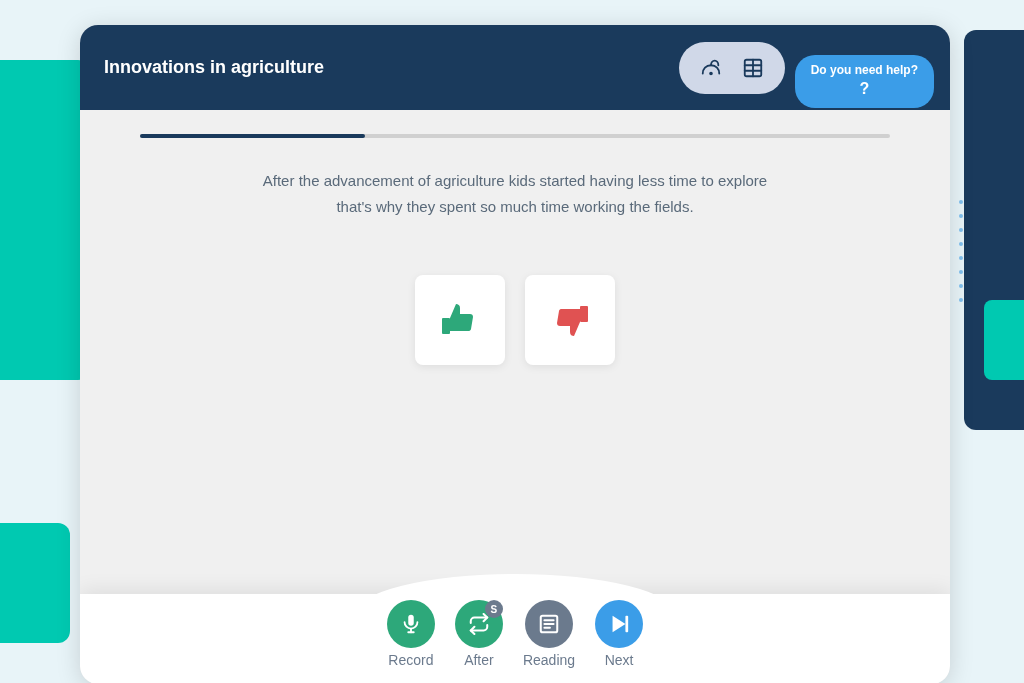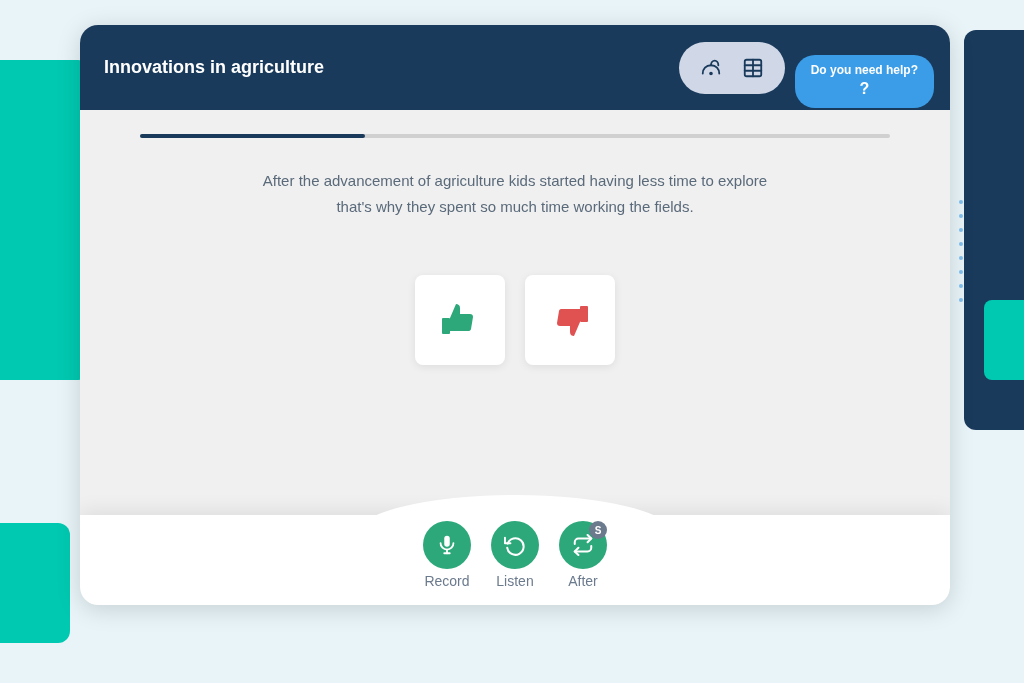--- a/index.html
+++ b/index.html
@@ -61,21 +61,21 @@
       border-radius: 8px 0 0 8px;
       z-index: 1;
     }
 
     
     .main-card {
       position: absolute;
       left: 80px;
       top: 25px;
       width: 870px;
-      height: 580px;
+      height: 659px;
       background: #f0f0f0;
       border-radius: 18px;
       z-index: 2;
       overflow: hidden;
       box-shadow: 0 4px 24px rgba(0,0,0,0.15);
     }
 
     
     .card-header {
       background: #1a3a5c;
@@ -406,43 +406,54 @@
         <svg width="22" height="22" viewBox="0 0 24 24" fill="white">
           <rect x="9" y="2" width="6" height="12" rx="3" fill="white"></rect>
           <path d="M5 10c0 3.9 3.1 7 7 7s7-3.1 7-7" stroke="white" stroke-width="2" fill="none" stroke-linecap="round"></path>
           <line x1="12" y1="17" x2="12" y2="21" stroke="white" stroke-width="2" stroke-linecap="round"></line>
           <line x1="9" y1="21" x2="15" y2="21" stroke="white" stroke-width="2" stroke-linecap="round"></line>
         </svg>
       </button>
       <span class="toolbar-label">Record</span>
     </div>
 
-    <div class="toolbar-item">
-      <button class="toolbar-btn btn-teal">
-        <svg width="22" height="22" viewBox="0 0 24 24" fill="none" stroke="white" stroke-width="2.2" stroke-linecap="round" stroke-linejoin="round">
-          <polyline points="1,4 1,10 7,10"></polyline>
-          <path d="M3.51 15a9 9 0 1 0 .49-4.5"></path>
-        </svg>
-      </button>
-      <span class="toolbar-label">Listen</span>
-    </div>
 
     <div class="toolbar-item" style="position:relative;">
       <div style="position:relative; display:inline-block;">
         <button class="toolbar-btn btn-teal">
           <svg width="22" height="22" viewBox="0 0 24 24" fill="none" stroke="white" stroke-width="2.2" stroke-linecap="round" stroke-linejoin="round">
             <polyline points="17,1 21,5 17,9"></polyline>
             <path d="M3 11V9a4 4 0 0 1 4-4h14"></path>
             <polyline points="7,23 3,19 7,15"></polyline>
             <path d="M21 13v2a4 4 0 0 1-4 4H3"></path>
           </svg>
         </button>
         <div class="btn-badge">S</div>
       </div>
       <span class="toolbar-label">After</span>
     </div>
 
-
-
+    <div class="toolbar-item">
+      <button class="toolbar-btn btn-gray">
+        <svg width="22" height="22" viewBox="0 0 24 24" fill="none" stroke="white" stroke-width="2.2" stroke-linecap="round" stroke-linejoin="round">
+          <rect x="3" y="3" width="18" height="18" rx="2"></rect>
+          <line x1="7" y1="8" x2="17" y2="8"></line>
+          <line x1="7" y1="12" x2="17" y2="12"></line>
+          <line x1="7" y1="16" x2="13" y2="16"></line>
+        </svg>
+      </button>
+      <span class="toolbar-label">Reading</span>
+    </div>
+
+
+    <div class="toolbar-item">
+      <button class="toolbar-btn btn-blue">
+        <svg width="22" height="22" viewBox="0 0 24 24" fill="white">
+          <polygon points="5,3 19,12 5,21" fill="white"></polygon>
+          <rect x="19" y="3" width="3" height="18" rx="1" fill="white"></rect>
+        </svg>
+      </button>
+      <span class="toolbar-label">Next</span>
+    </div>
 
   </div>
 
 </div>
 
 </body></html>

